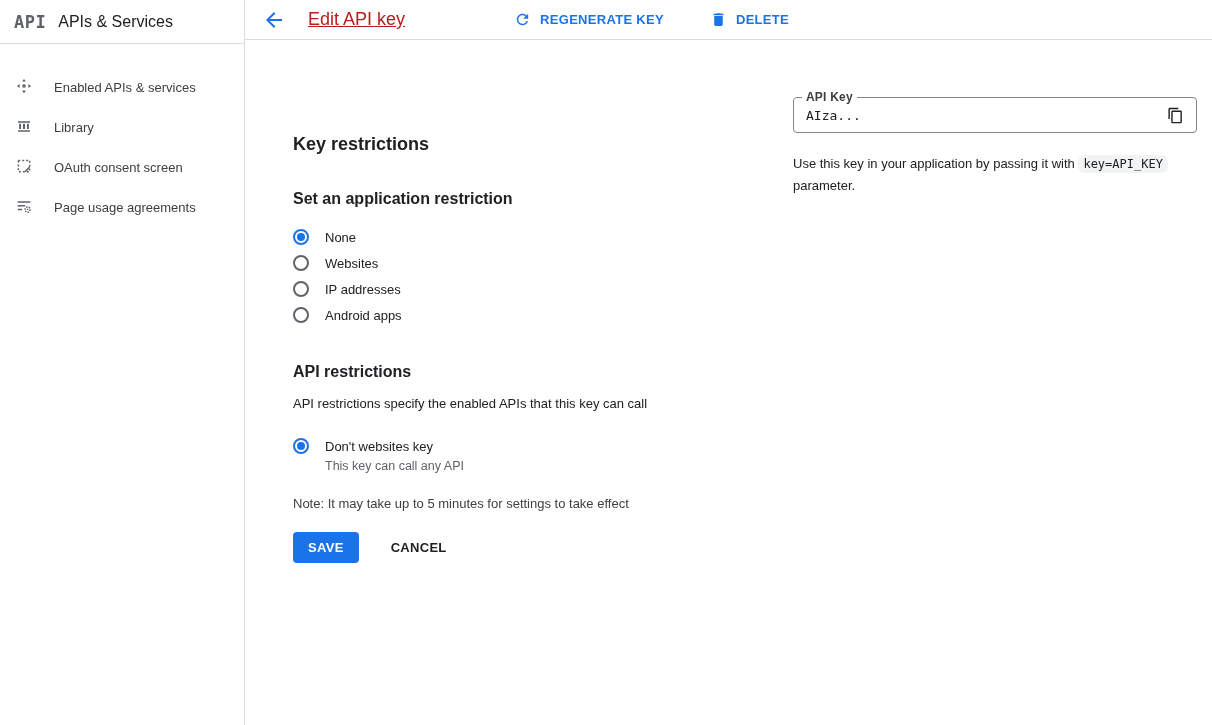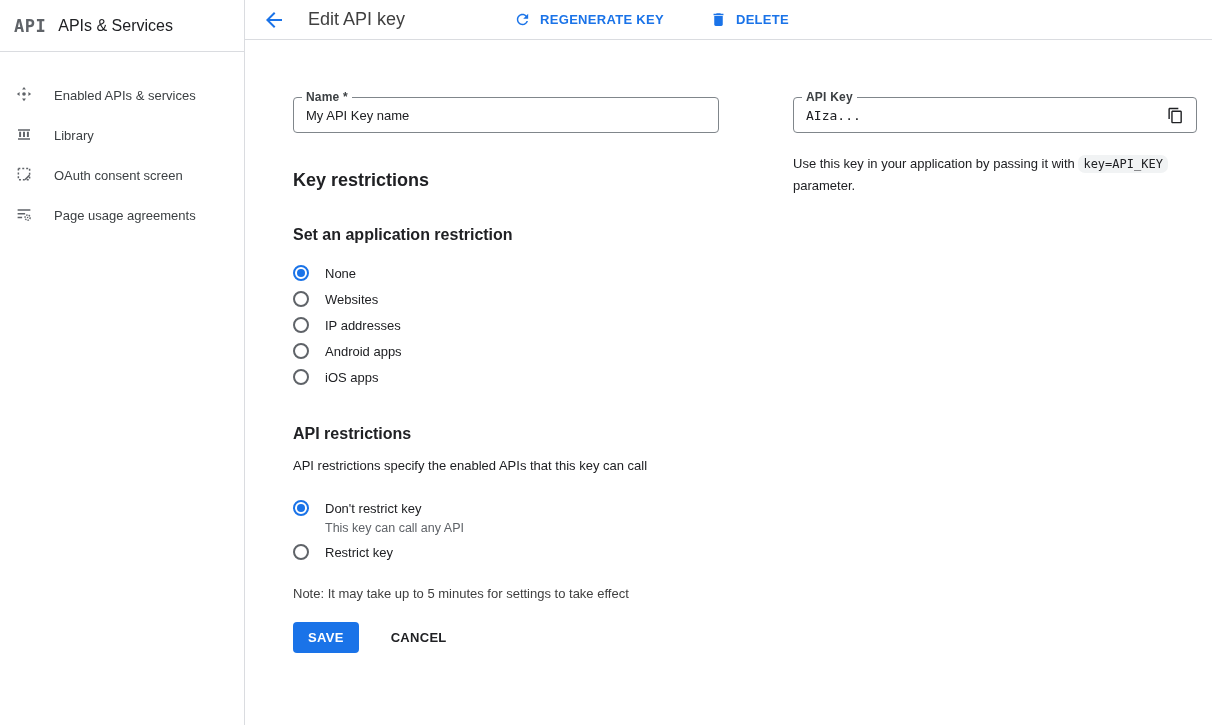--- a/index.html
+++ b/index.html
@@ -6,41 +6,41 @@
   html, body { margin: 0; padding: 0; }
   body {
     width: 1212px; height: 725px; overflow: hidden;
     background: #fff; color: #202124;
     font-family: "Liberation Sans", sans-serif;
     display: flex;
   }
 
   
   .sidebar { flex: 0 0 245px; width: 245px; border-right: 1px solid #dadce0; background: #fff; }
-  .sidebar-header { height: 52px; border-bottom: 1px solid #dadce0; display: flex; align-items: center; padding-left: 14px; }
+  .sidebar-header { height: 44px; border-bottom: 1px solid #dadce0; display: flex; align-items: center; padding-left: 14px; }
   .logo {
     font-family: "DejaVu Sans Mono", monospace; font-weight: bold;
     font-size: 17px; color: #5f6368; letter-spacing: 0.5px; margin-right: 12px;
   }
   .sidebar-title { font-size: 16px; color: #202124; }
   .nav { padding-top: 11px; }
   .nav-item { height: 40px; display: flex; align-items: flex-end; padding-left: 15px; cursor: pointer; }
   .nav-item .nav-icon { width: 18px; height: 18px; color: #5f6368; margin-right: 21px; flex: 0 0 18px; display: flex; align-items: center; justify-content: center; }
   .nav-item .nav-icon svg { width: 18px; height: 18px; display: block; }
   .nav-label { font-size: 13px; color: #3c4043; }
   .nav-item.selected { background: #e8f0fe; }
   .nav-item.selected .nav-icon { color: #1967d2; }
   .nav-item.selected .nav-label { color: #1967d2; }
 
   
   .main { flex: 1 1 auto; display: flex; flex-direction: column; }
   .topbar { flex: 0 0 40px; height: 40px; border-bottom: 1px solid #dadce0; display: flex; align-items: center; }
   .back-btn { margin-left: 17px; width: 24px; height: 24px; border: none; background: none; padding: 0; color: #1a73e8; cursor: pointer; }
   .back-btn svg { width: 24px; height: 24px; display: block; }
-  .page-title { margin-left: 22px; font-size: 18px; font-weight: 400; color: #404040; }
+  .page-title { margin-left: 22px; font-size: 18px; font-weight: 400; color: #b91c1c; text-decoration: underline; }
   .topbar-btn { display: flex; align-items: center; background: none; border: none; cursor: pointer;
     color: #1a73e8; font-family: inherit; font-size: 13px; font-weight: 700; letter-spacing: 0.3px; padding: 4px 6px; }
   .topbar-btn svg { width: 17px; height: 17px; margin-right: 9px; }
   .regen-btn { margin-left: 103px; }
   .delete-btn { margin-left: 34px; }
 
   .content { flex: 1 1 auto; display: flex; align-items: flex-start; padding: 57px 0 0 48px; }
   .left-col { width: 426px; flex: 0 0 426px; }
   .right-col { width: 404px; flex: 0 0 404px; margin-left: 74px; }
 
@@ -158,24 +158,20 @@
           <path d="M6 19c0 1.1.9 2 2 2h8c1.1 0 2-.9 2-2V7H6v12zM19 4h-3.5l-1-1h-5l-1 1H5v2h14V4z"></path>
         </svg>
       <span>DELETE</span>
     </button>
   </header>
 
   <div class="content">
 
     <div class="left-col">
 
-      <div class="field">
-        <span class="field-label">Name *</span>
-        <input type="text" value="My API Key name" style="">
-      </div>
 
       <h1 class="h-key-restrictions">Key restrictions</h1>
 
       <h2 class="h-sub">Set an application restriction</h2>
 
       <div class="radio-group">
         <div class="radio-row selected">
           <span class="radio-outer"></span>
           <span class="radio-label">None</span>
         </div>
@@ -184,39 +180,31 @@
           <span class="radio-label">Websites</span>
         </div>
         <div class="radio-row">
           <span class="radio-outer"></span>
           <span class="radio-label">IP addresses</span>
         </div>
         <div class="radio-row">
           <span class="radio-outer"></span>
           <span class="radio-label">Android apps</span>
         </div>
-        <div class="radio-row">
-          <span class="radio-outer"></span>
-          <span class="radio-label">iOS apps</span>
-        </div>
       </div>
 
       <h2 class="h-sub">API restrictions</h2>
       <p class="para">API restrictions specify the enabled APIs that this key can call</p>
 
       <div class="api-radio-group">
         <div class="radio-row selected">
           <span class="radio-outer"></span>
-          <span class="radio-label">Don't restrict key</span>
+          <span class="radio-label">Don't websites key</span>
         </div>
         <p class="radio-sublabel">This key can call any API</p>
-        <div class="radio-row">
-          <span class="radio-outer"></span>
-          <span class="radio-label">Restrict key</span>
-        </div>
       </div>
 
       <p class="note">Note: It may take up to 5 minutes for settings to take effect</p>
 
       <div class="actions">
         <button class="save-btn">SAVE</button>
         <button class="cancel-btn">CANCEL</button>
       </div>
 
     </div>

